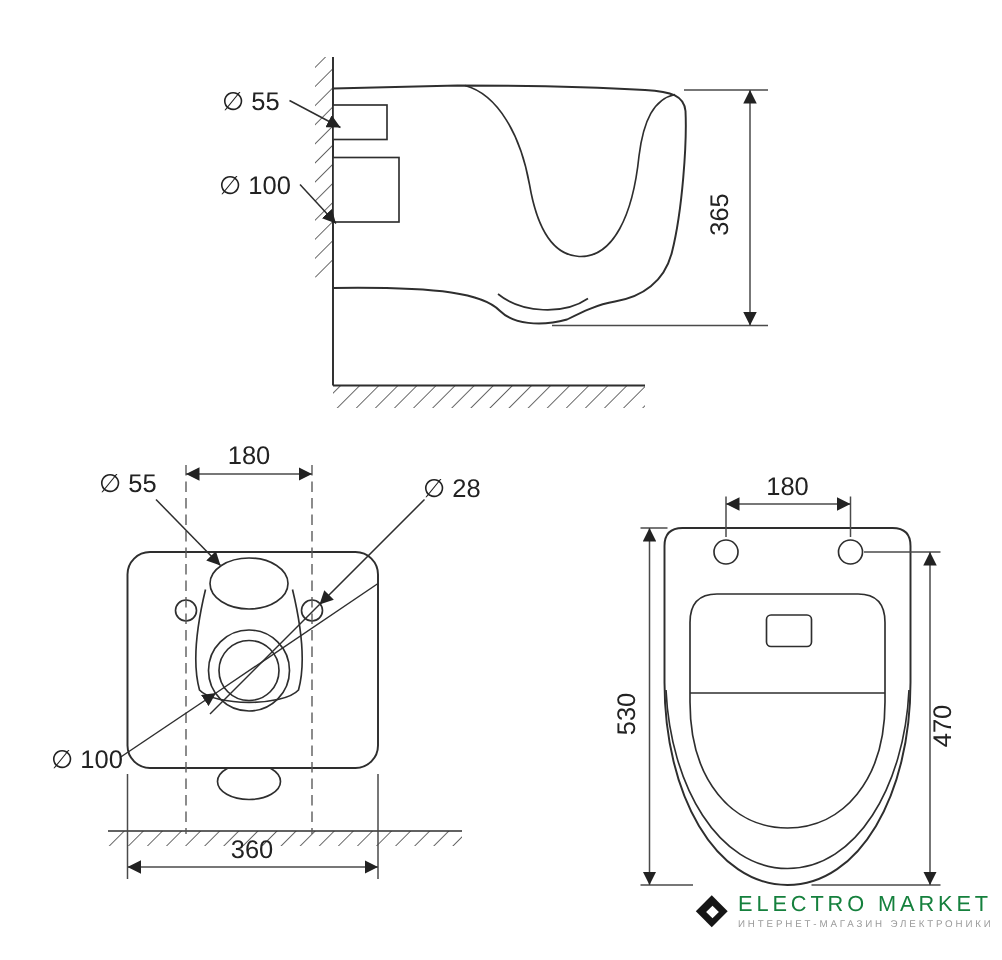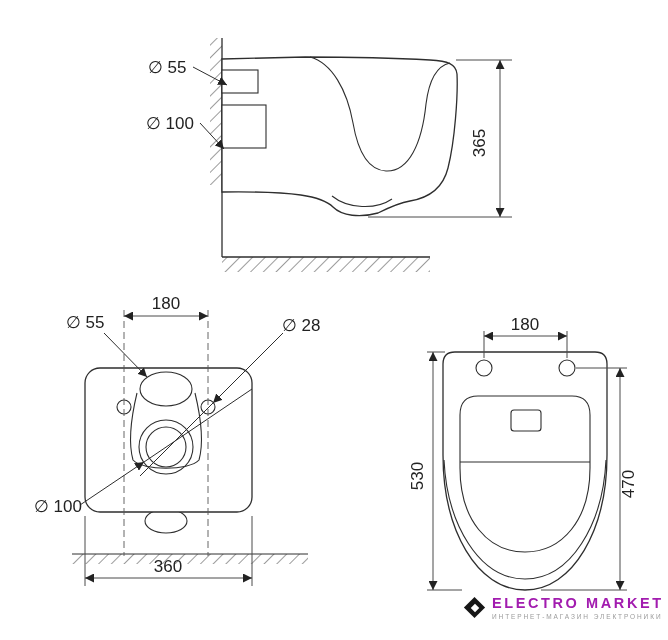--- a/index.html
+++ b/index.html
@@ -26,22 +26,22 @@
   .diamond-outer{
     position:absolute;left:1px;top:1px;width:15px;height:15px;
     background:#161616;transform:rotate(45deg);
   }
   .diamond-inner{
     position:absolute;left:5.5px;top:5.5px;width:6px;height:6px;
     background:#ffffff;transform:rotate(45deg);
   }
   .logo-text{display:flex;flex-direction:column;}
   .logo-brand{
-    font-size:14.5px;font-weight:bold;letter-spacing:2.6px;
-    color:#a21caf;white-space:nowrap;
+    font-size:14.5px;font-weight:normal;letter-spacing:2.6px;
+    color:#15803d;white-space:nowrap;
   }
   .logo-tagline{
     font-size:6.5px;letter-spacing:1.9px;color:#9b9b9b;
     margin-top:2px;white-space:nowrap;
   }
 </style>
 </head>
 <body>
 
 <div class="canvas">

